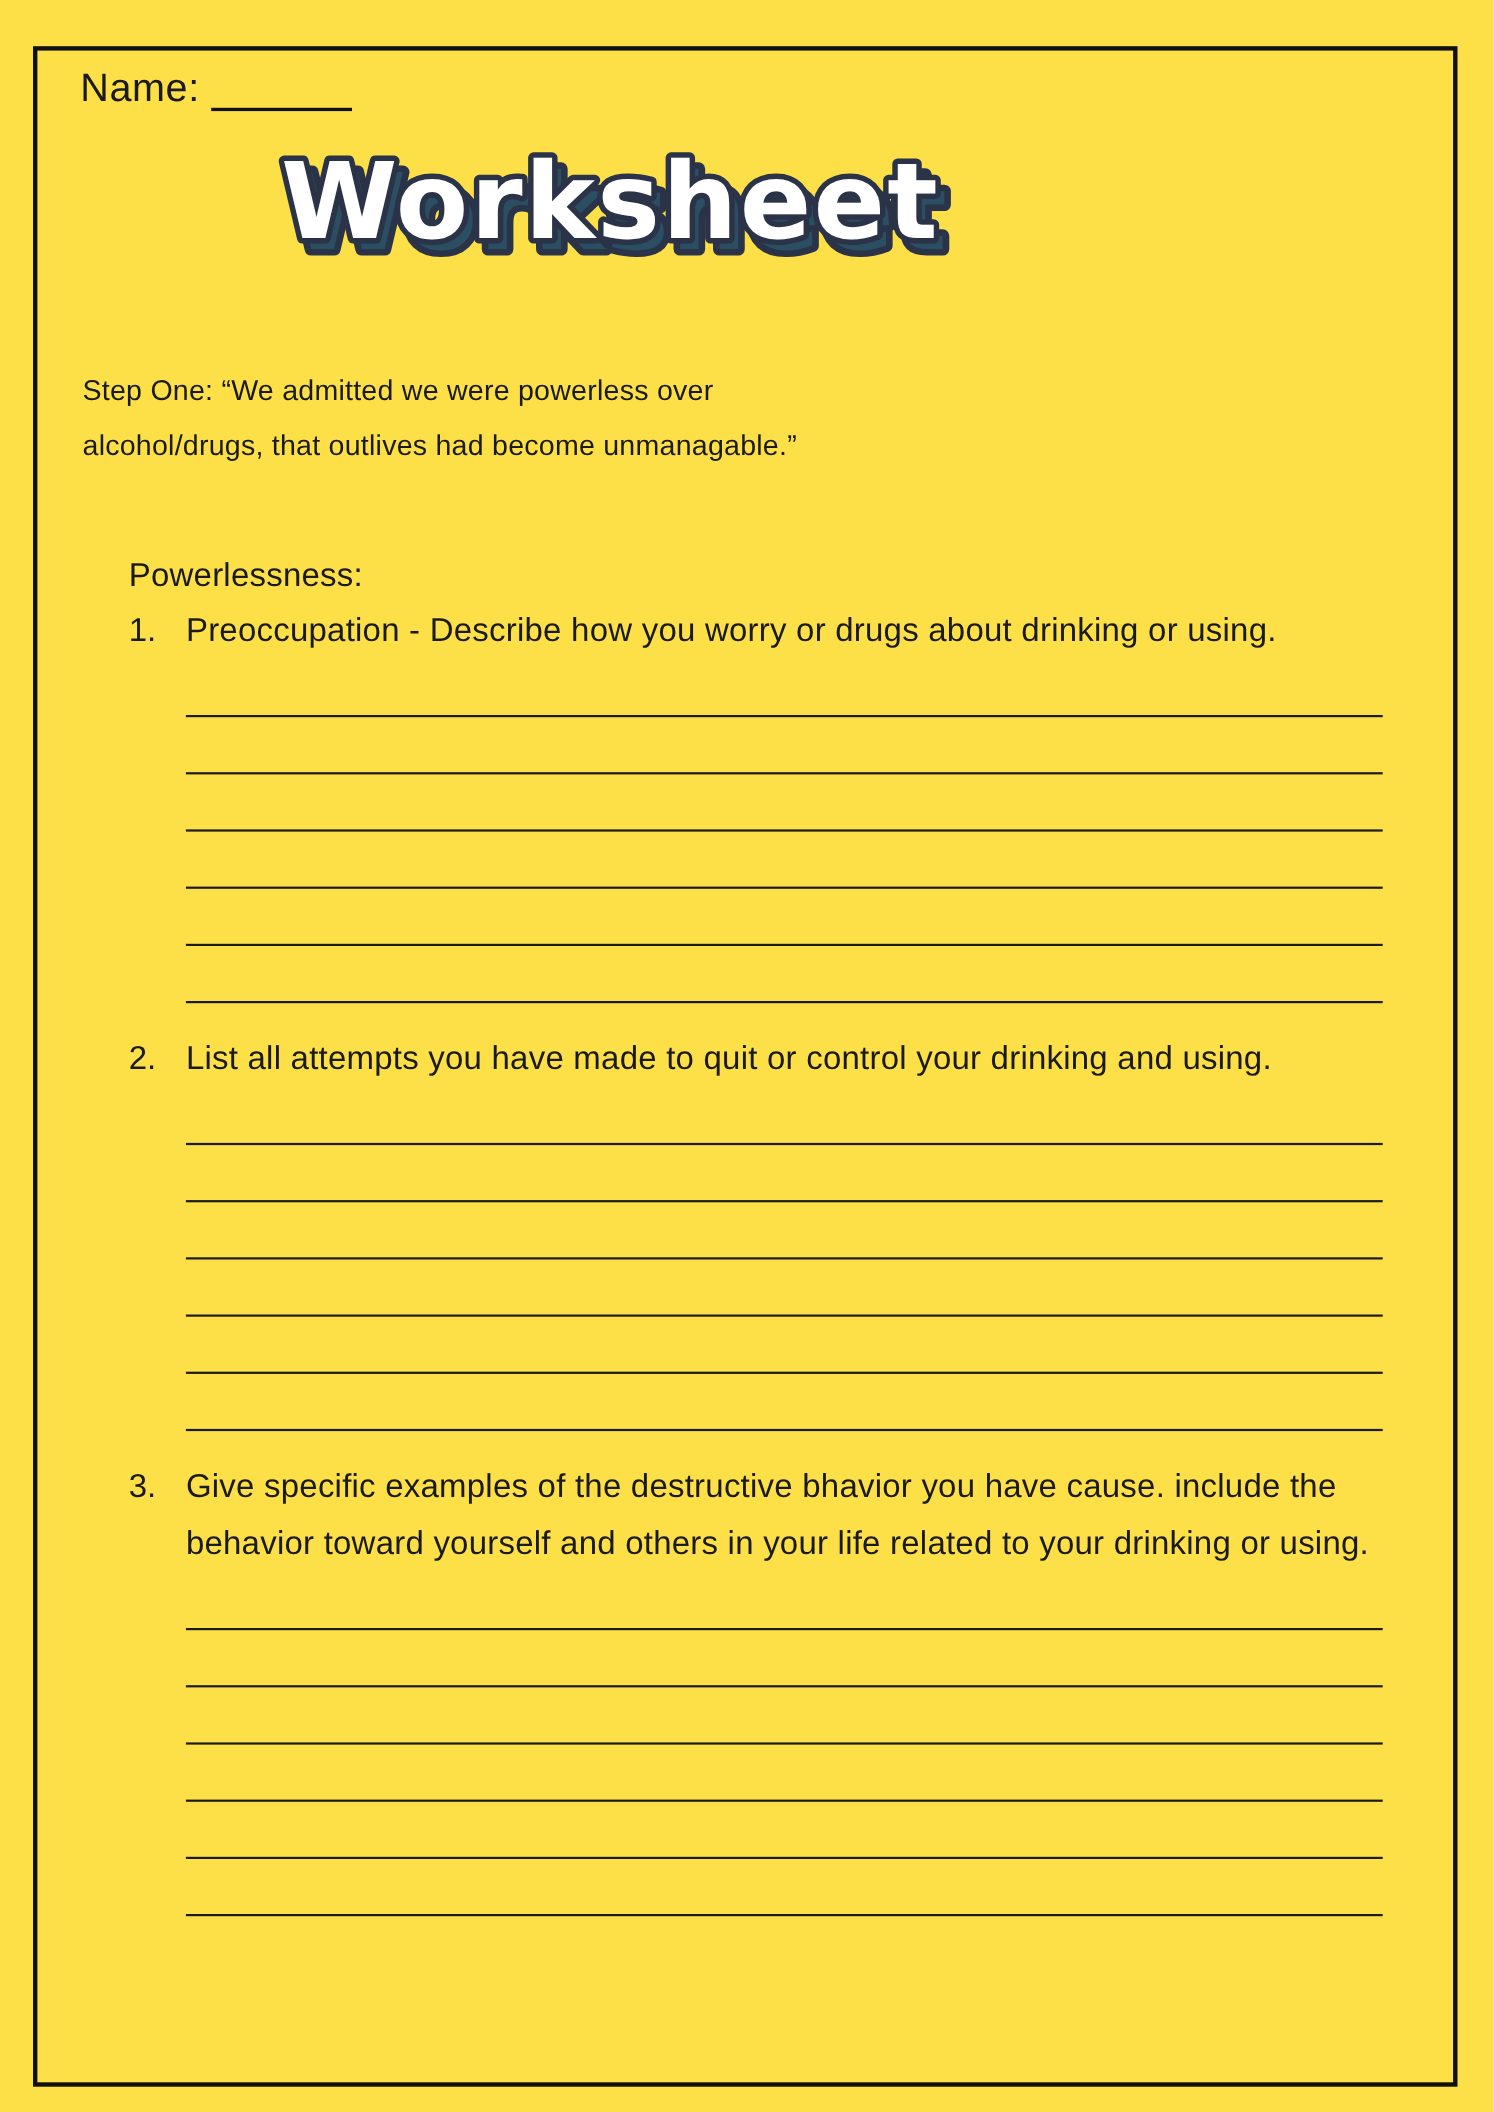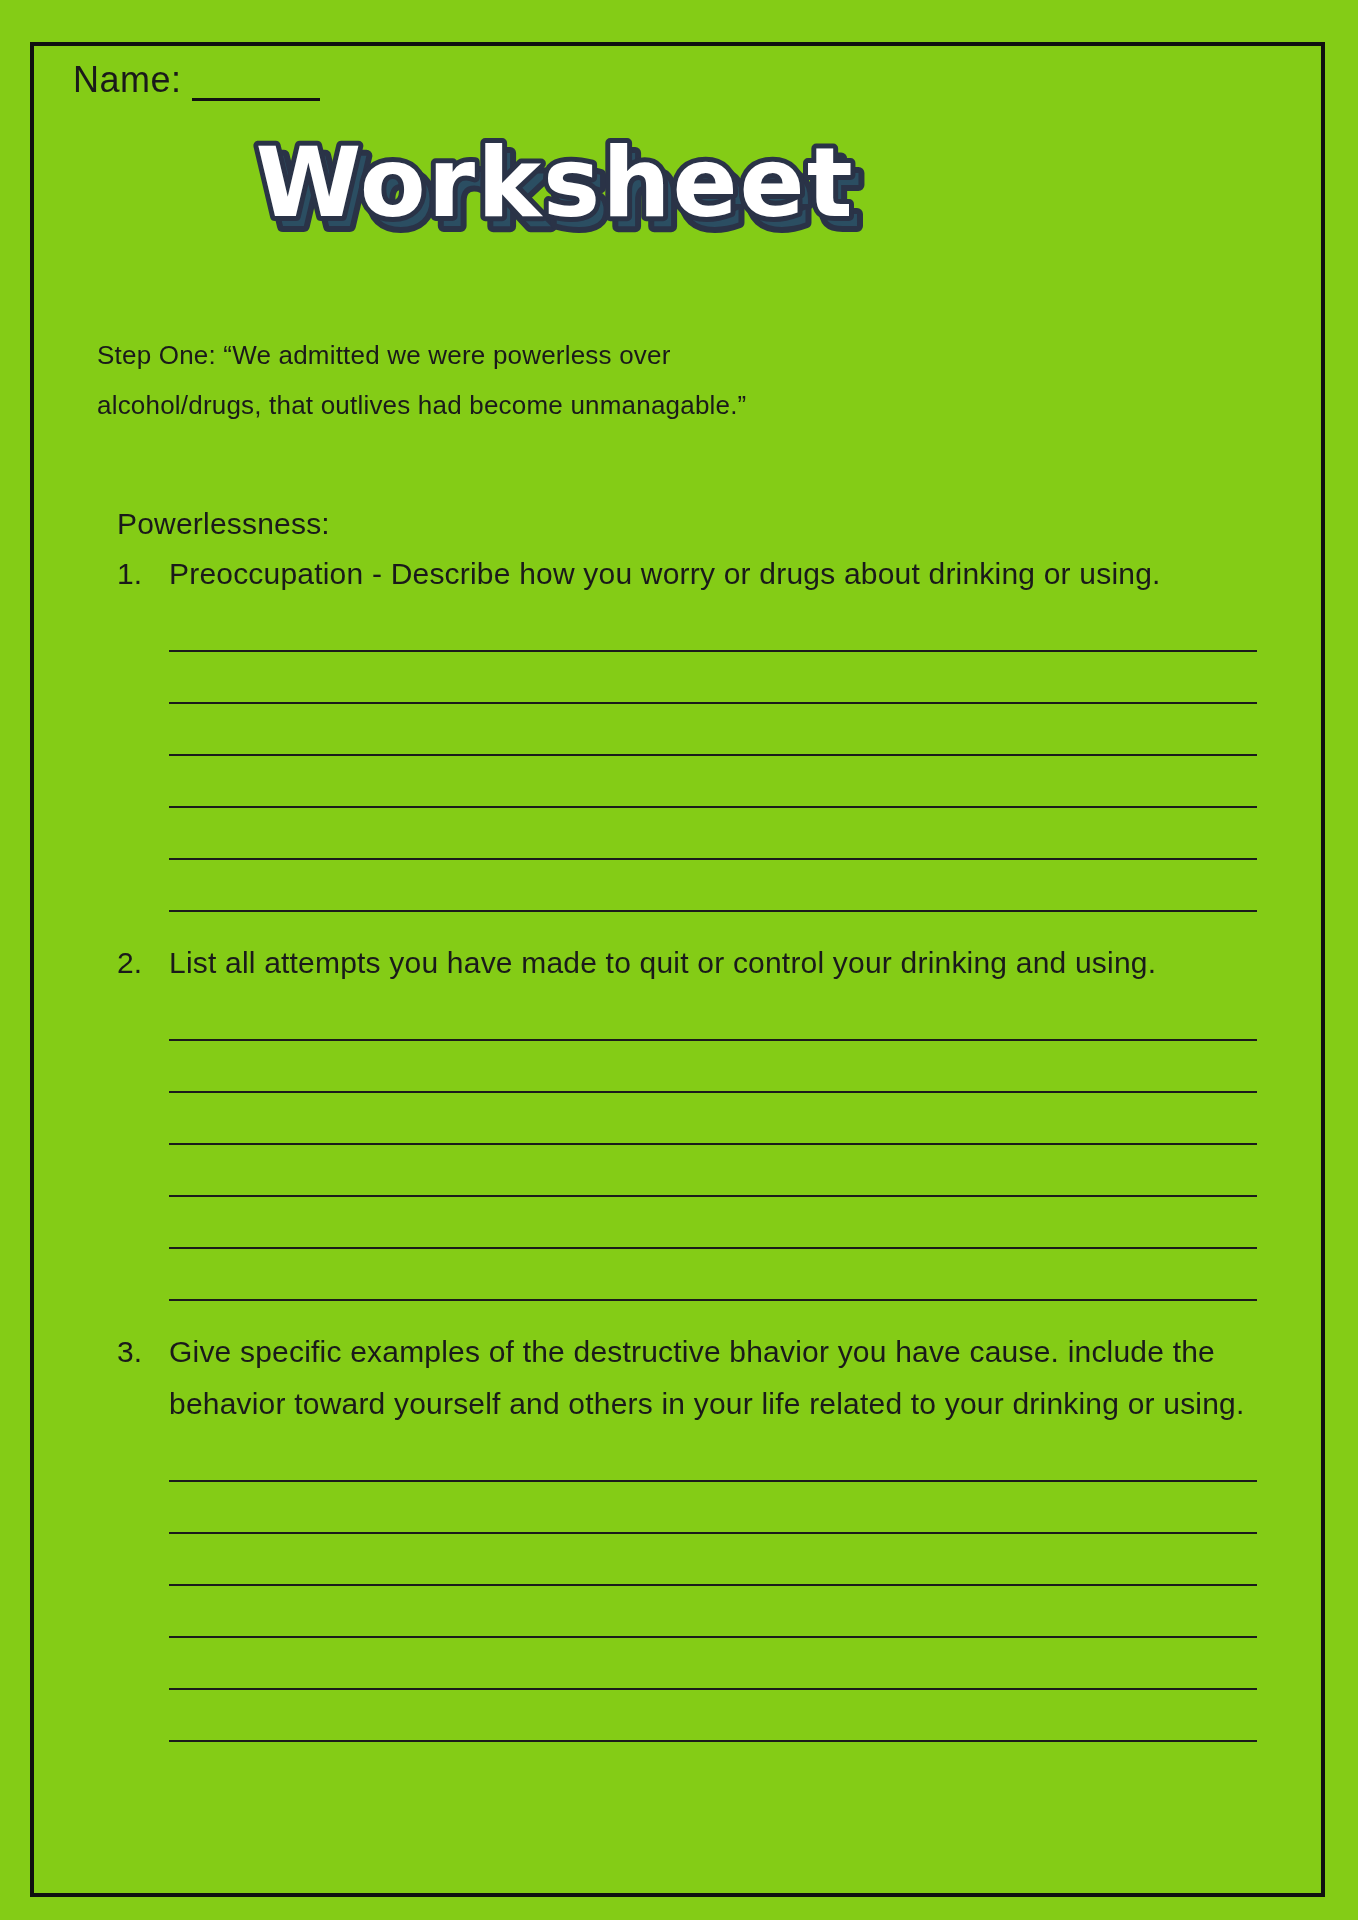--- a/index.html
+++ b/index.html
@@ -4,21 +4,21 @@
 <style>
   html, body {
     margin: 0;
     padding: 0;
     background: #ffffff;
   }
   .page {
     position: relative;
     width: 1358px;
     height: 1920px;
-    background: #84cc16;
+    background: #fde047;
     font-family: "Liberation Sans", sans-serif;
     color: #1a1a1a;
     overflow: hidden;
   }
   .frame {
     position: absolute;
     left: 30px;
     top: 42px;
     width: 1295px;
     height: 1855px;
@@ -49,21 +49,20 @@
     height: 140px;
     text-decoration: underline;
   }
   .quote {
     position: absolute;
     left: 75px;
     top: 330px;
     font-size: 26px;
     line-height: 50px;
     letter-spacing: 0.2px;
-    margin-left: 22px;
   }
   .main {
     position: absolute;
     left: 117px;
     top: 500px;
     width: 1140px;
   }
   .heading {
     font-size: 30px;
     line-height: 48px;

